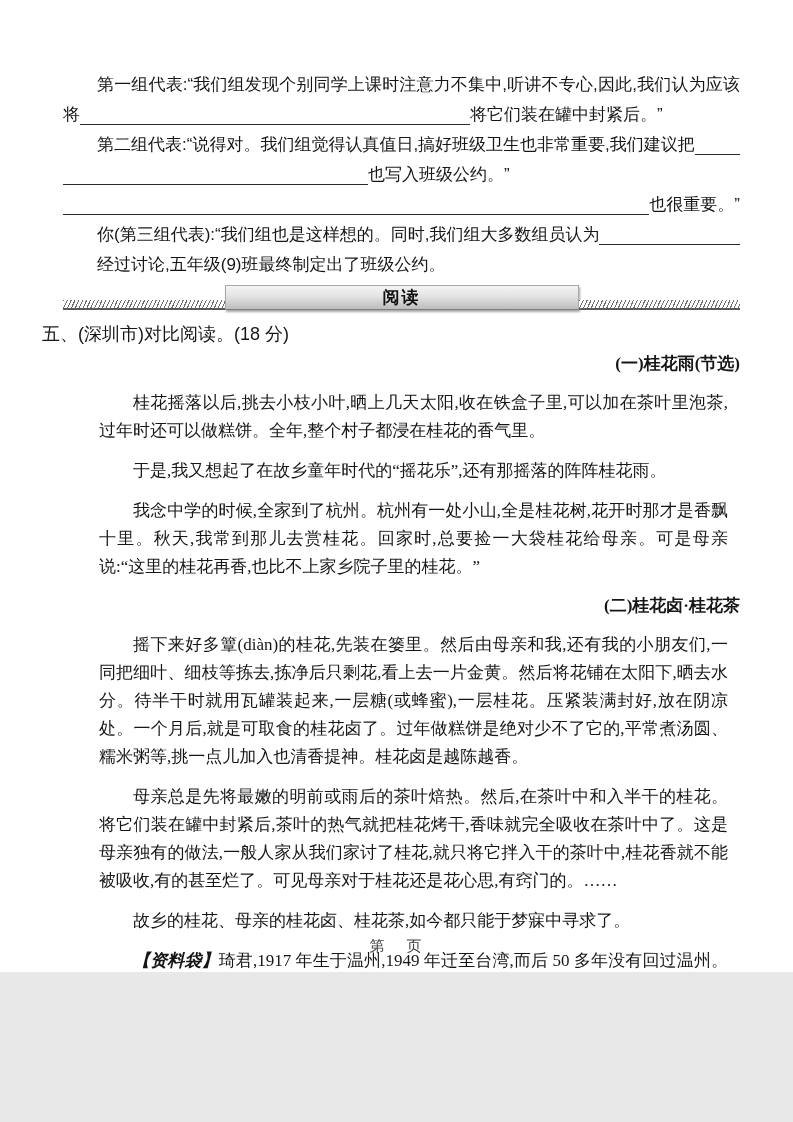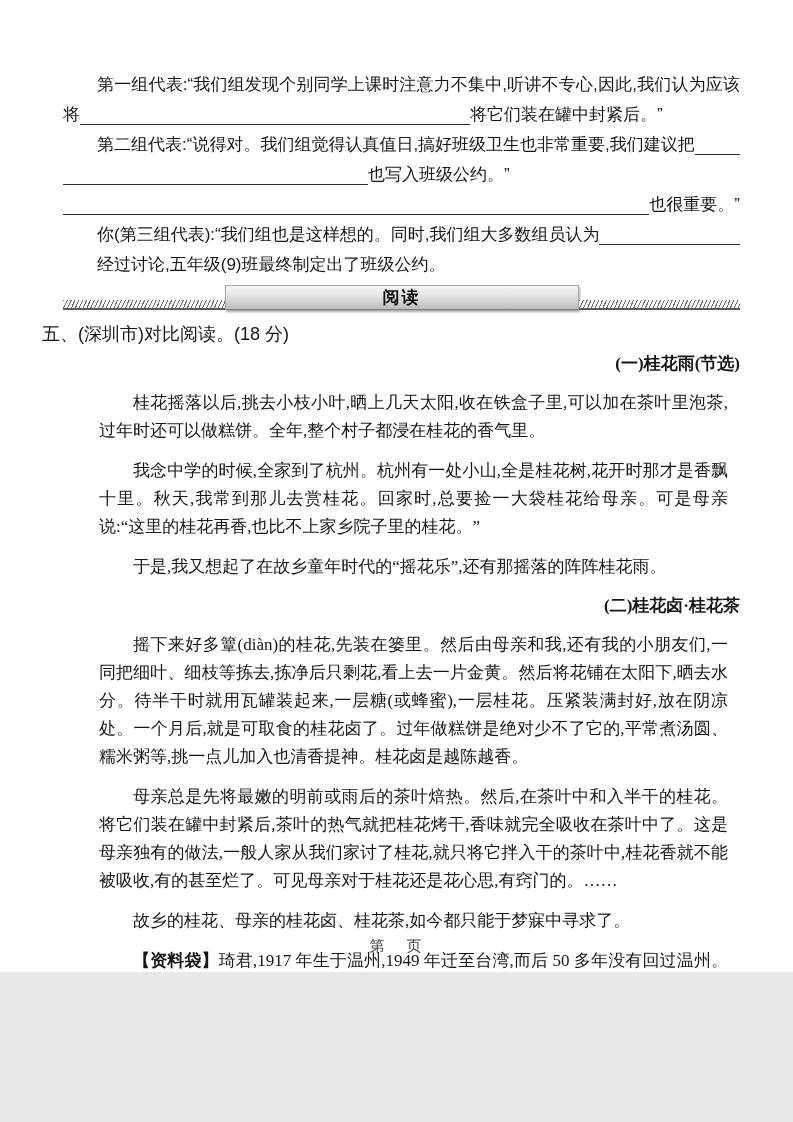--- a/index.html
+++ b/index.html
@@ -55,21 +55,21 @@
   .p-title{
     text-align:right;font-weight:bold;font-size:17px;line-height:26px;
     margin:4px 0 2px 0;font-family:"Liberation Serif",serif;
   }
   .p-title.second{margin-top:8px;}
   .passage-wrap p.body{
     margin:12px;font-family:"Liberation Serif",serif;font-size:17px;
     line-height:28px;text-align:justify;text-indent:2em;
   }
   .ziliao{margin-top:6px !important;}
-  .ziliao .zlabel{font-family:"Liberation Sans",sans-serif;font-weight:bold;}
+  .ziliao .zlabel{font-family:"Liberation Sans",sans-serif;font-weight:bold;font-style:italic;}
   .question{
     font-size:17px;font-weight:bold;line-height:28px;margin:10px 0 0 15px;
   }
   .answer-line{
     height:0;border-bottom:1.6px solid #1d1d1d;
     margin:26px 0 0 42px;
   }
 
   
   .footer{
@@ -122,22 +122,22 @@
       </div>
       <div class="hatch"></div>
     </div>
 
     <section>
       <div class="sec-head">五、(深圳市)对比阅读。(18 分)</div>
 
       <div class="passage-wrap">
         <div class="p-title">(一)桂花雨(节选)</div>
         <p class="body">桂花摇落以后,挑去小枝小叶,晒上几天太阳,收在铁盒子里,可以加在茶叶里泡茶,过年时还可以做糕饼。全年,整个村子都浸在桂花的香气里。</p>
+        <p class="body">于是,我又想起了在故乡童年时代的“摇花乐”,还有那摇落的阵阵桂花雨。</p>
         <p class="body">我念中学的时候,全家到了杭州。杭州有一处小山,全是桂花树,花开时那才是香飘十里。秋天,我常到那儿去赏桂花。回家时,总要捡一大袋桂花给母亲。可是母亲说:“这里的桂花再香,也比不上家乡院子里的桂花。”</p>
-        <p class="body">于是,我又想起了在故乡童年时代的“摇花乐”,还有那摇落的阵阵桂花雨。</p>
 
         <div class="p-title second">(二)桂花卤·桂花茶</div>
         <p class="body">摇下来好多簟(diàn)的桂花,先装在篓里。然后由母亲和我,还有我的小朋友们,一同把细叶、细枝等拣去,拣净后只剩花,看上去一片金黄。然后将花铺在太阳下,晒去水分。待半干时就用瓦罐装起来,一层糖(或蜂蜜),一层桂花。压紧装满封好,放在阴凉处。一个月后,就是可取食的桂花卤了。过年做糕饼是绝对少不了它的,平常煮汤圆、糯米粥等,挑一点儿加入也清香提神。桂花卤是越陈越香。</p>
         <p class="body">母亲总是先将最嫩的明前或雨后的茶叶焙热。然后,在茶叶中和入半干的桂花。将它们装在罐中封紧后,茶叶的热气就把桂花烤干,香味就完全吸收在茶叶中了。这是母亲独有的做法,一般人家从我们家讨了桂花,就只将它拌入干的茶叶中,桂花香就不能被吸收,有的甚至烂了。可见母亲对于桂花还是花心思,有窍门的。……</p>
         <p class="body">故乡的桂花、母亲的桂花卤、桂花茶,如今都只能于梦寐中寻求了。</p>
 
         <p class="body ziliao">
           <span class="zlabel">【资料袋】</span><span>琦君,1917 年生于温州,1949 年迁至台湾,而后 50 多年没有回过温州。她曾写道:“来到台湾,此心如无根的浮萍,没有了着落,对家乡的思念,也就与日俱增了。”琦君在自己写的大量散文中,尽情地抒发真挚热烈的情感,比如《水是故乡甜》《粽子里的乡愁》《青灯有味似儿时》……琦君就是用这样一种洗尽铅华的笔调,絮絮地诉说着自己无限的回忆。</span>
         </p>
       </div>

